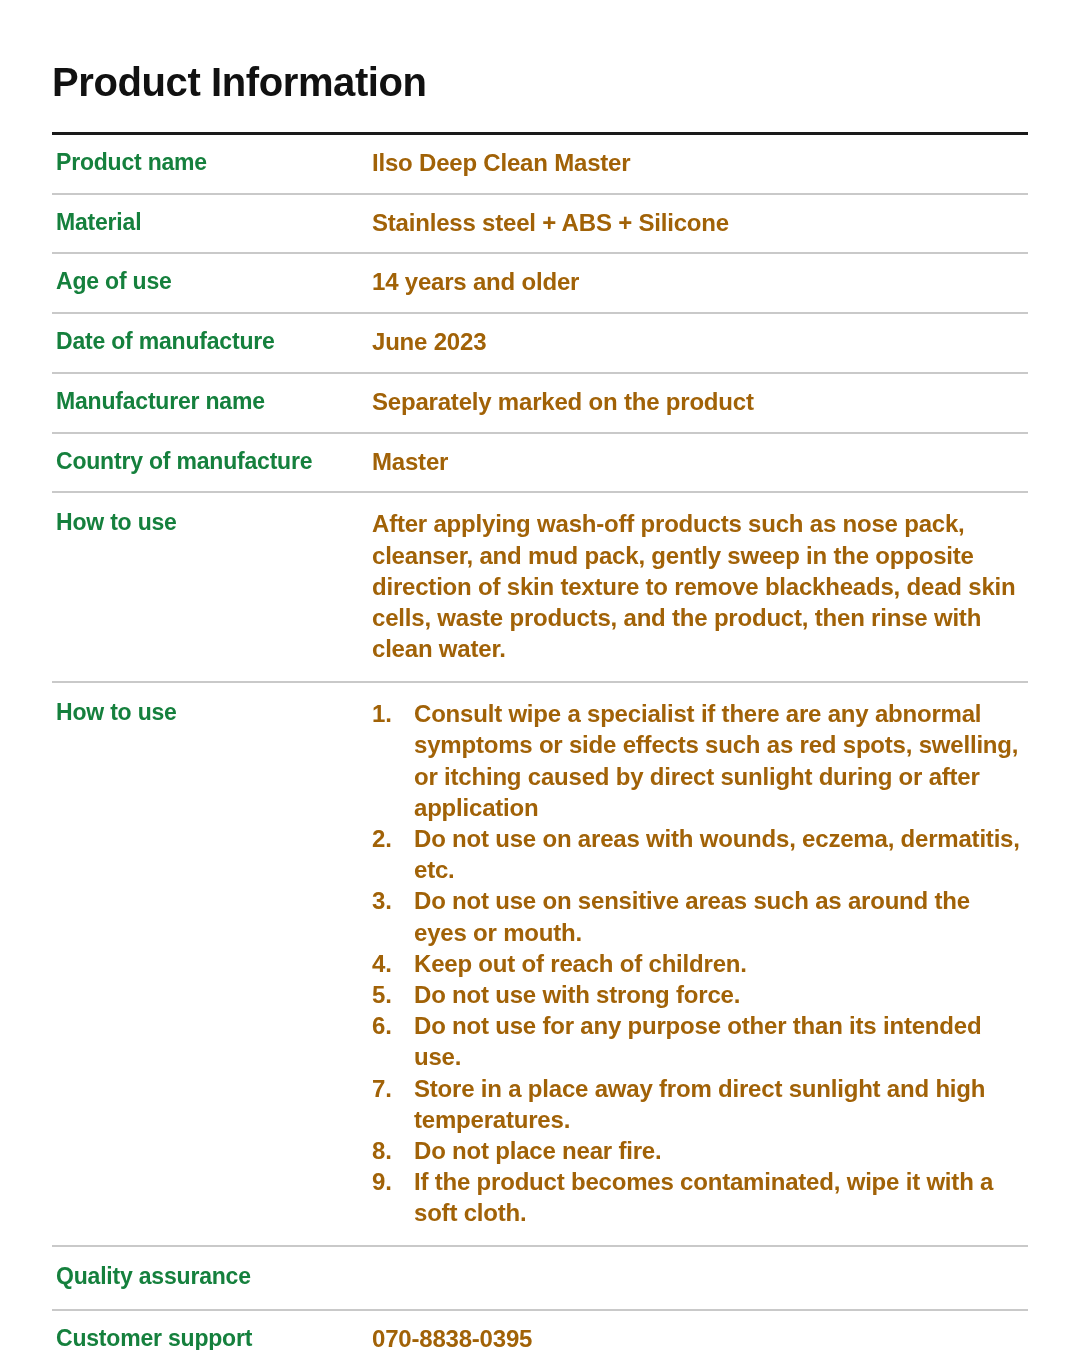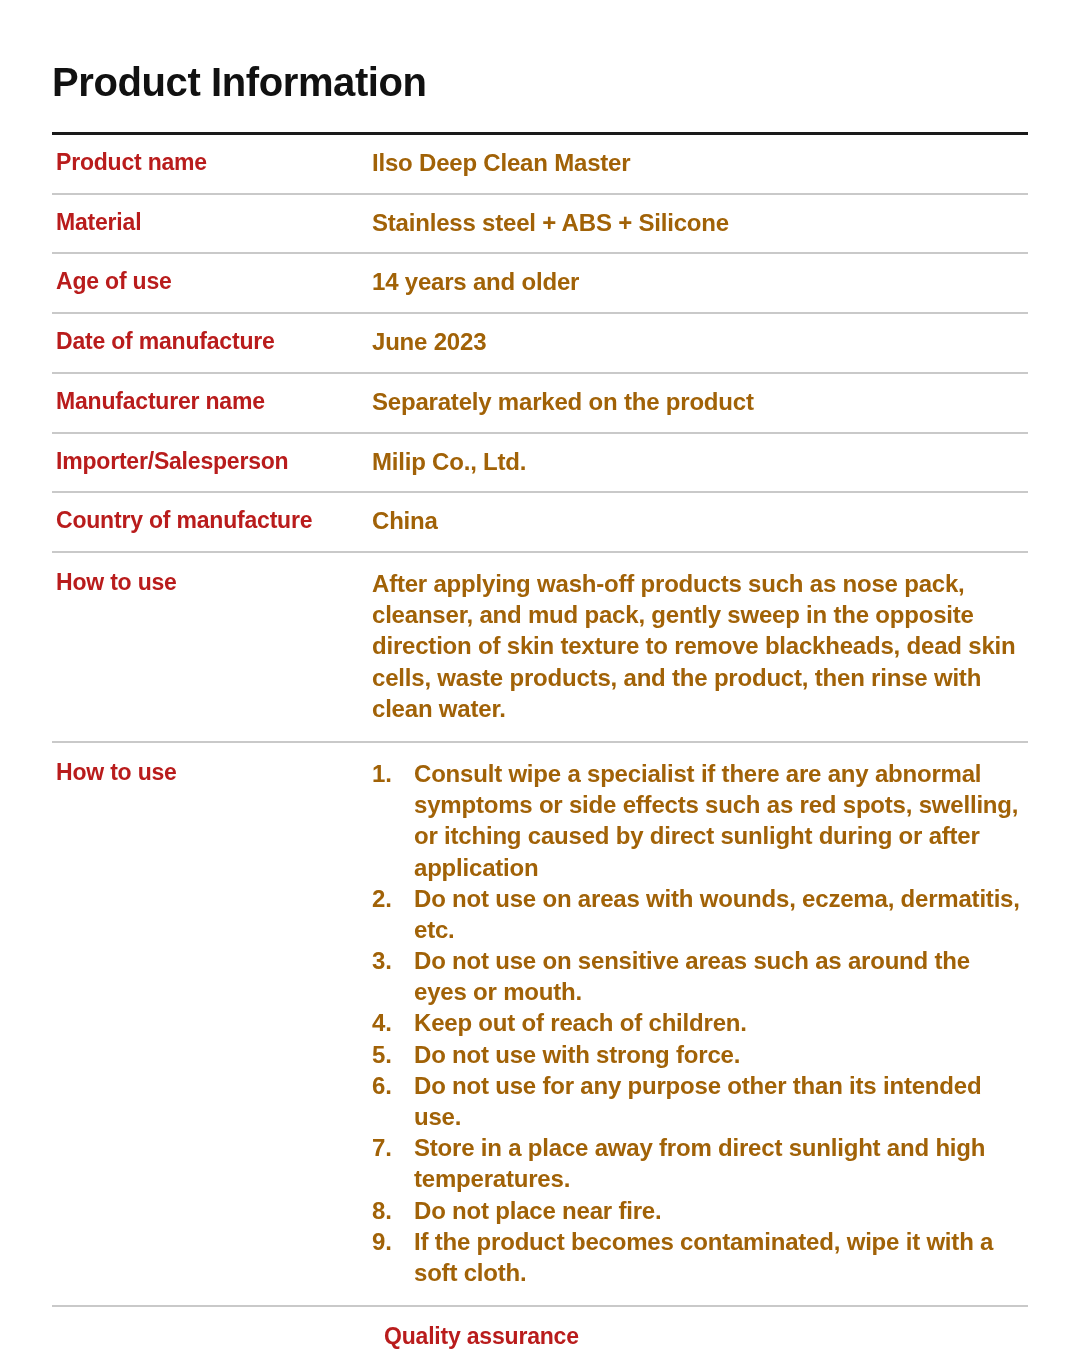--- a/index.html
+++ b/index.html
@@ -53,21 +53,21 @@
     justify-content: center;
   }
 
   .spec-label {
     flex: 0 0 320px;
     width: 320px;
     font-size: 23px;
     font-weight: 700;
     line-height: 1.28;
     letter-spacing: -0.2px;
-    color: #b91c1c;
+    color: #15803d;
     padding-left: 4px;
     box-sizing: border-box;
   }
 
   .spec-value {
     flex: 1 1 auto;
     font-size: 24px;
     font-weight: 700;
     line-height: 1.28;
     letter-spacing: -0.2px;
@@ -80,21 +80,20 @@
   }
 
   
   .spec-row.is-block .spec-label,
   .spec-row.is-block .spec-value {
     line-height: 1.30;
   }
 
   .spec-row.is-block {
     padding: 15px 0 17px 0;
-    justify-content: center;
   }
 
   ol.notice-list {
     margin: 0;
     padding: 0;
     list-style: none;
     counter-reset: notice;
   }
   ol.notice-list > li {
     counter-increment: notice;
@@ -145,29 +144,23 @@
           <p>June 2023</p>
         </div>
       </div>
       <div class="spec-row">
         <div class="spec-label">Manufacturer name</div>
         <div class="spec-value">
           <p>Separately marked on the product</p>
         </div>
       </div>
       <div class="spec-row">
-        <div class="spec-label">Importer/Salesperson</div>
-        <div class="spec-value">
-          <p>Milip Co., Ltd.</p>
-        </div>
-      </div>
-      <div class="spec-row">
         <div class="spec-label">Country of manufacture</div>
         <div class="spec-value">
-          <p>China</p>
+          <p>Master</p>
         </div>
       </div>
       <div class="spec-row is-block">
         <div class="spec-label">How to use</div>
         <div class="spec-value">
           <p>After applying wash-off products such as nose pack, cleanser, and mud pack, gently sweep in the opposite direction of skin texture to remove blackheads, dead skin cells, waste products, and the product, then rinse with clean water.</p>
         </div>
       </div>
       <div class="spec-row is-block">
         <div class="spec-label">How to use</div>

